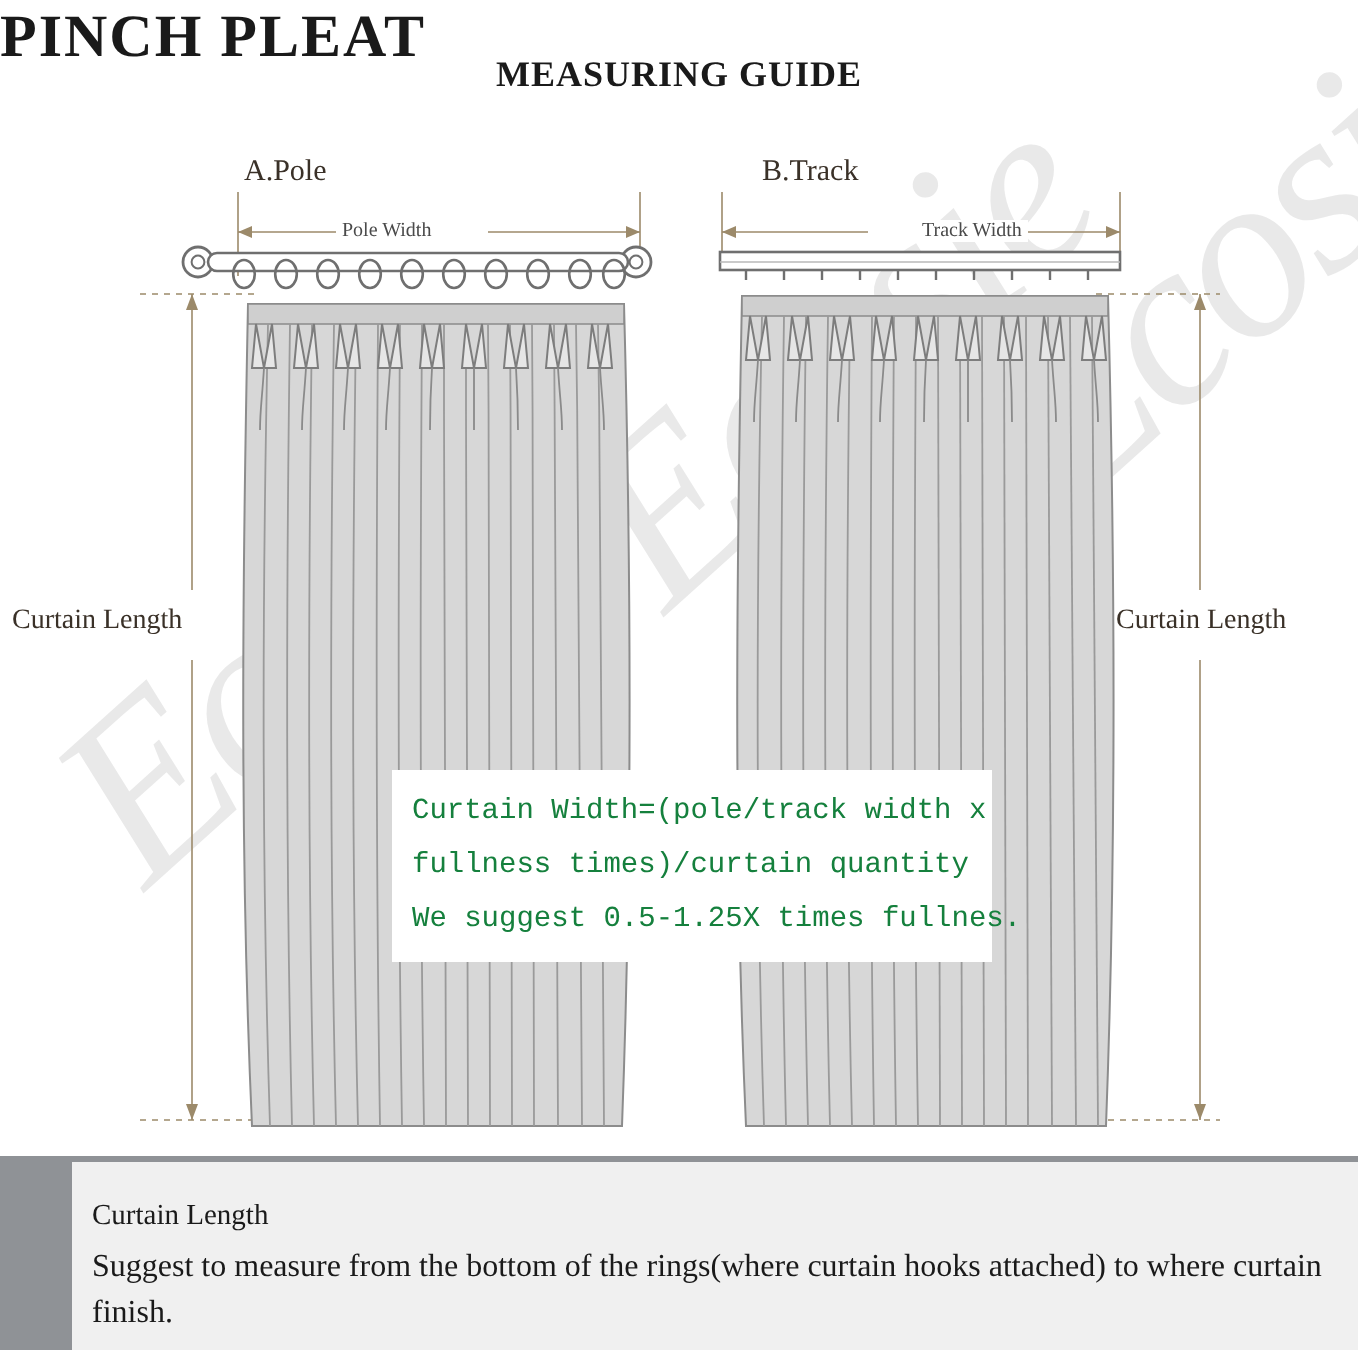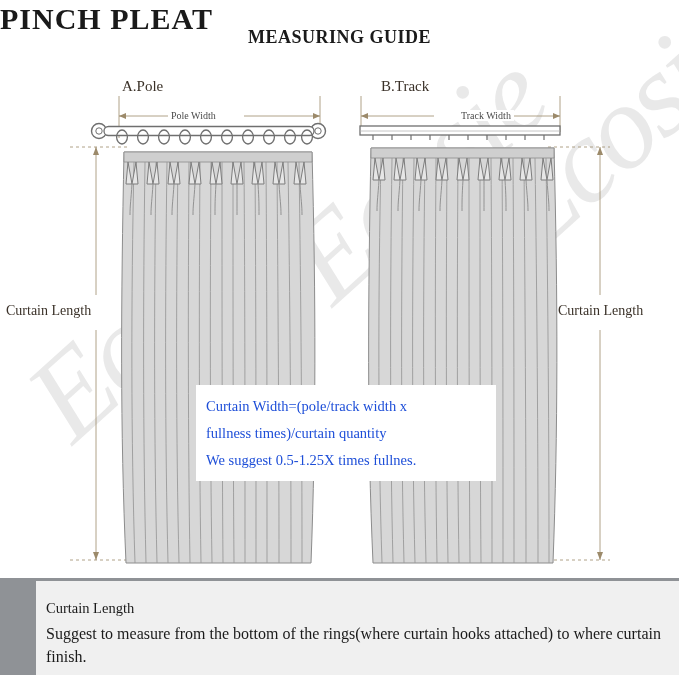--- a/index.html
+++ b/index.html
@@ -76,22 +76,23 @@
     width: 300px;
     height: 96px;
     background: #ffffff;
     border: 0;
     padding: 8px 10px 0 10px;
     box-sizing: border-box;
   }
   .note-box div {
     font-size: 14.5px;
     line-height: 27px;
-    color: #1d4ed8;
+    color: #15803d;
     white-space: nowrap;
+    font-family: Liberation Mono, monospace;
   }
 
   
   .footer {
     position: absolute;
     left: 0;
     top: 578px;
     width: 679px;
     height: 97px;
     background: #f0f0f0;

